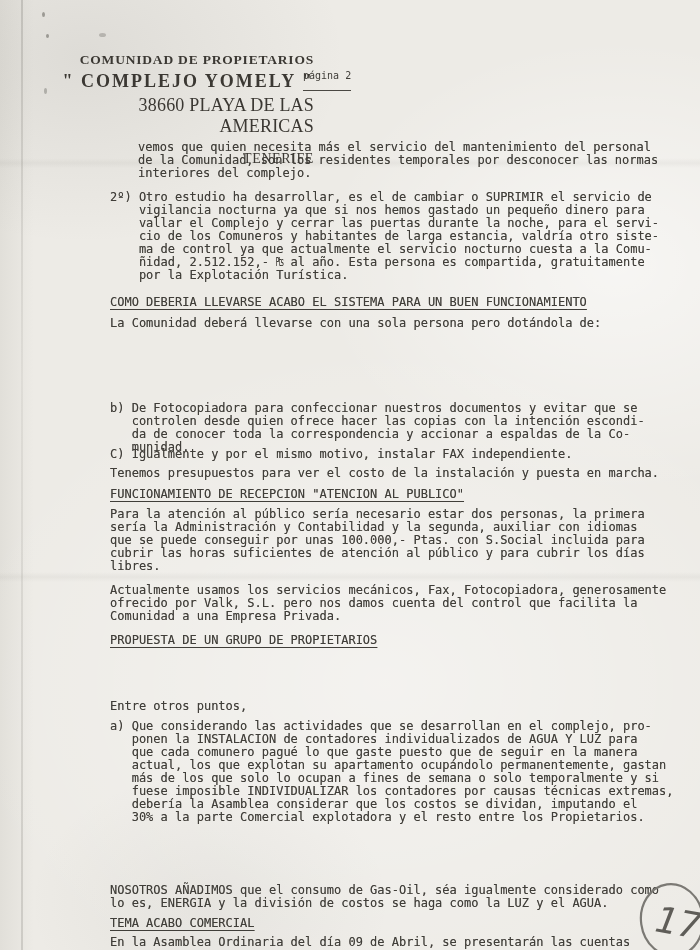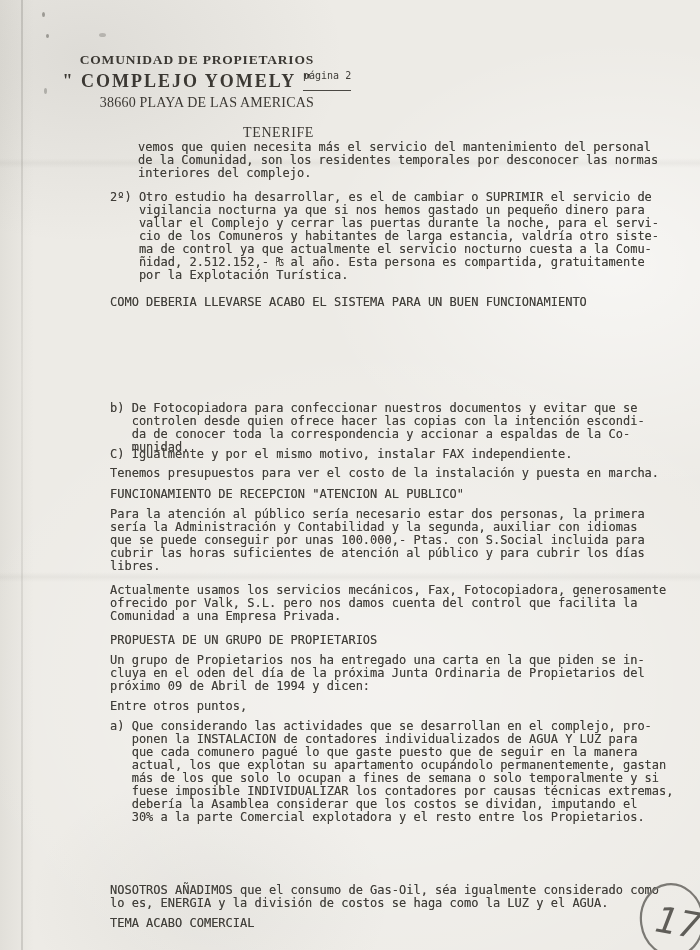--- a/index.html
+++ b/index.html
@@ -25,33 +25,34 @@
     position:absolute;left:0;width:700px;height:10px;pointer-events:none;
     background:linear-gradient(180deg, transparent, rgba(120,118,110,0.07) 50%, transparent);
   }
   .speck{position:absolute;background:rgba(70,68,62,0.45);border-radius:50%;}
   .letterhead{
     position:absolute;left:60px;top:52px;width:254px;text-align:right;
     color:#3b3833;font-family:"Liberation Serif", serif;
   }
   .lh-org{font-size:13.5px;font-weight:bold;letter-spacing:0.8px;}
   .lh-name{font-size:18px;font-weight:bold;letter-spacing:2px;margin-top:3px;white-space:nowrap;}
-  .lh-addr{font-size:14px;margin-top:3px;letter-spacing:0.2px;}
+  .lh-addr{font-size:18px;margin-top:3px;letter-spacing:0.2px;}
   .lh-city{font-size:14px;margin-top:14px;letter-spacing:0.6px;}
   .page-label{
     position:absolute;left:303px;top:70px;
     font-size:10px;color:#3f3d38;
     border-bottom:1.5px solid #4a4843;padding-bottom:9px;
   }
   .tline{
     position:absolute;white-space:pre;
     font-size:12px;line-height:13px;color:#403e39;
     text-shadow:0 0 0.5px rgba(64,62,57,0.55);
   }
   .underlined{
+    text-decoration:underline;
     text-underline-offset:3px;
     text-decoration-thickness:1px;
   }
   .page-circle{position:absolute;right:-10px;bottom:-14px;width:78px;height:88px;}
 </style>
 </head>
 <body>
 
 <div class="page">
 
@@ -76,50 +77,49 @@
 de la Comunidad, son los residentes temporales por desconocer las normas
 interiores del complejo.</div>
   <div class="tline" style="left:110px;top:191px">2º) Otro estudio ha desarrollar, es el de cambiar o SUPRIMIR el servicio de
     vigilancia nocturna ya que si nos hemos gastado un pequeño dinero para
     vallar el Complejo y cerrar las puertas durante la noche, para el servi-
     cio de los Comuneros y habitantes de larga estancia, valdría otro siste-
     ma de control ya que actualmente el servicio nocturno cuesta a la Comu-
     ñidad, 2.512.152,- ₧ al año. Esta persona es compartida, gratuitamente
     por la Explotación Turística.</div>
   <div class="tline underlined" style="left:110px;top:296px">COMO DEBERIA LLEVARSE ACABO EL SISTEMA PARA UN BUEN FUNCIONAMIENTO</div>
+  <div class="tline" style="left:110px;top:317px">La Comunidad deberá llevarse con una sola persona pero dotándola de:</div>
   <div class="tline" style="left:110px;top:402px">b) De Fotocopiadora para confeccionar nuestros documentos y evitar que se
    controlen desde quien ofrece hacer las copias con la intención escondi-
    da de conocer toda la correspondencia y accionar a espaldas de la Co-
    munidad.</div>
   <div class="tline" style="left:110px;top:448px">C) Igualmente y por el mismo motivo, instalar FAX independiente.</div>
   <div class="tline" style="left:110px;top:467px">Tenemos presupuestos para ver el costo de la instalación y puesta en marcha.</div>
   <div class="tline underlined" style="left:110px;top:488px">FUNCIONAMIENTO DE RECEPCION "ATENCION AL PUBLICO"</div>
   <div class="tline" style="left:110px;top:508px">Para la atención al público sería necesario estar dos personas, la primera
 sería la Administración y Contabilidad y la segunda, auxiliar con idiomas
 que se puede conseguir por unas 100.000,- Ptas. con S.Social incluida para
 cubrir las horas suficientes de atención al público y para cubrir los días
 libres.</div>
   <div class="tline" style="left:110px;top:584px">Actualmente usamos los servicios mecánicos, Fax, Fotocopiadora, generosamente
 ofrecido por Valk, S.L. pero nos damos cuenta del control que facilita la
 Comunidad a una Empresa Privada.</div>
   <div class="tline underlined" style="left:110px;top:634px">PROPUESTA DE UN GRUPO DE PROPIETARIOS</div>
-  <div class="tline" style="left:110px;top:654px">Un grupo de Propietarios nos ha entregado una carta en la que piden se in-
-cluya en el oden del día de la próxima Junta Ordinaria de Propietarios del
-próximo 09 de Abril de 1994 y dicen:</div>
   <div class="tline" style="left:110px;top:700px">Entre otros puntos,</div>
   <div class="tline" style="left:110px;top:720px">a) Que considerando las actividades que se desarrollan en el complejo, pro-
    ponen la INSTALACION de contadores individualizados de AGUA Y LUZ para
    que cada comunero pagué lo que gaste puesto que de seguir en la manera
    actual, los que explotan su apartamento ocupándolo permanentemente, gastan
    más de los que solo lo ocupan a fines de semana o solo temporalmente y si
    fuese imposible INDIVIDUALIZAR los contadores por causas técnicas extremas,
    debería la Asamblea considerar que los costos se dividan, imputando el
    30% a la parte Comercial explotadora y el resto entre los Propietarios.</div>
   <div class="tline" style="left:110px;top:884px">NOSOTROS AÑADIMOS que el consumo de Gas-Oil, séa igualmente considerado como
 lo es, ENERGIA y la división de costos se haga como la LUZ y el AGUA.</div>
   <div class="tline underlined" style="left:110px;top:917px">TEMA ACABO COMERCIAL</div>
+  <div class="tline" style="left:110px;top:936px">En la Asamblea Ordinaria del día 09 de Abril, se presentarán las cuentas</div>
 
   <svg class="page-circle" viewBox="0 0 78 88">
     <ellipse cx="40" cy="44" rx="31" ry="36" fill="none" stroke="#7b7974" stroke-width="2.2" transform="rotate(-8 40 44)"></ellipse>
     <text x="24" y="58" font-family="DejaVu Sans, sans-serif" font-style="italic" font-size="36" fill="#5f5d58" transform="rotate(10 40 44)">17</text>
   </svg>
 
 </div>
 
 </body></html>

